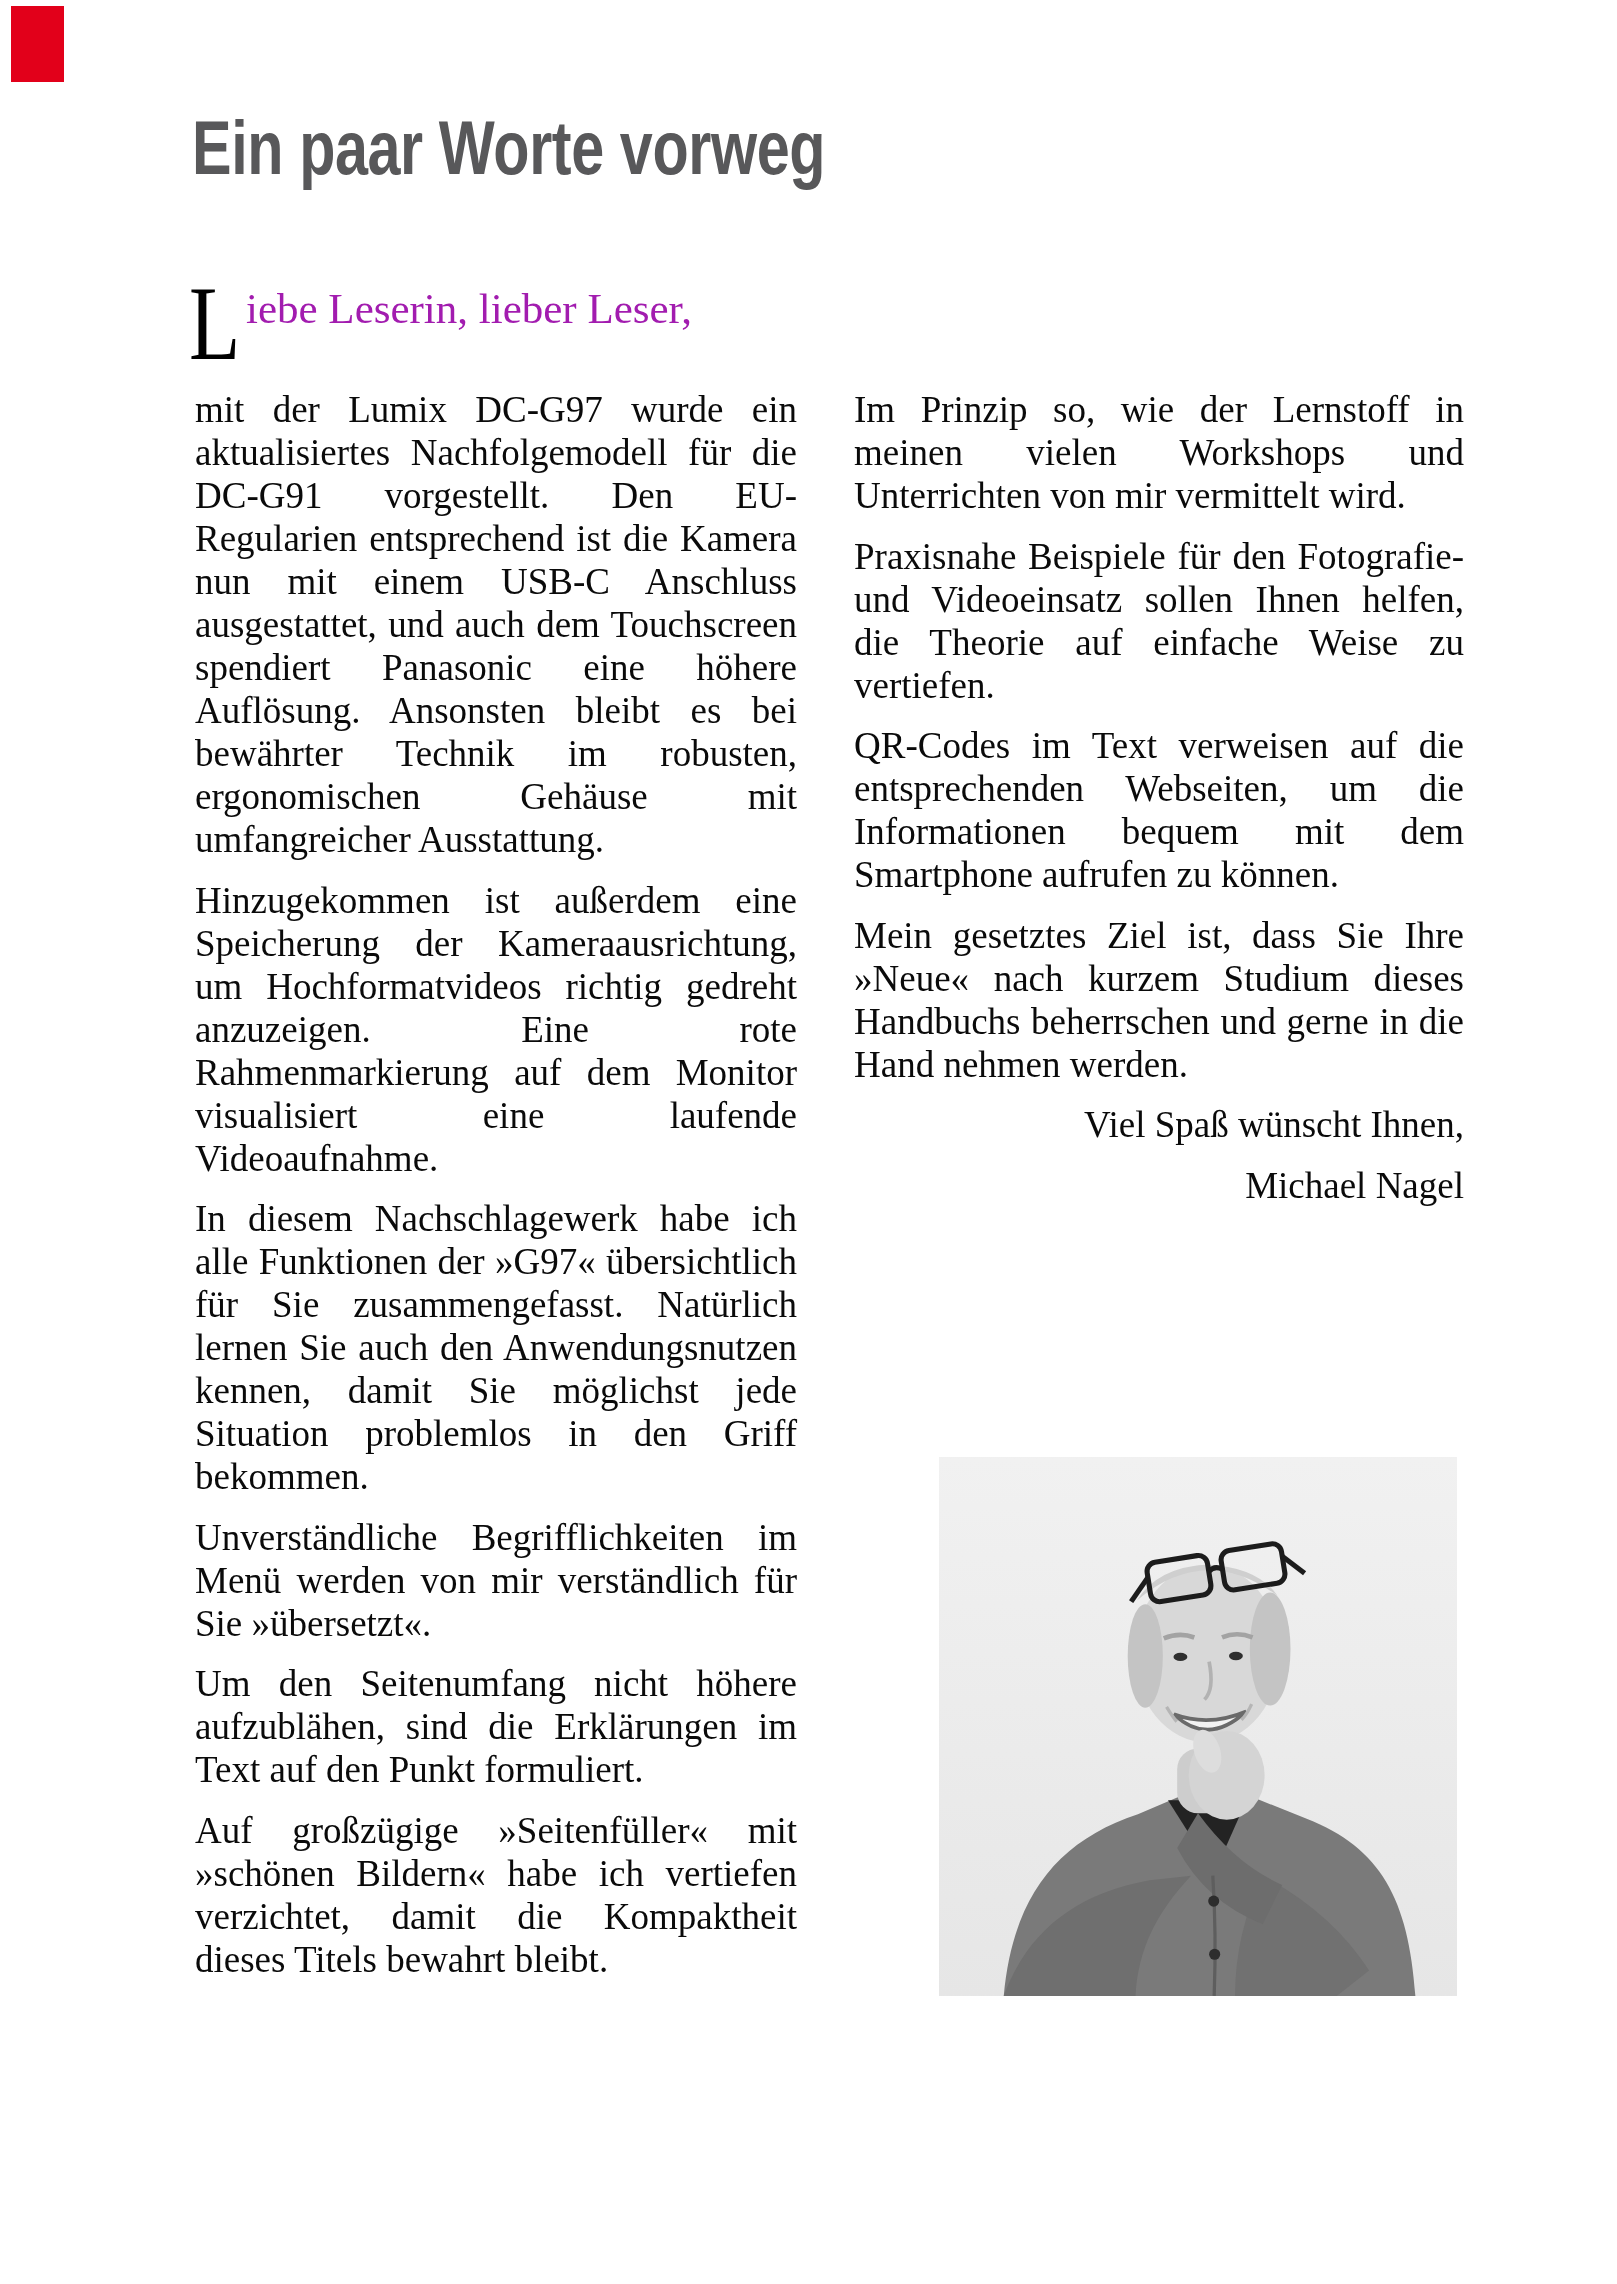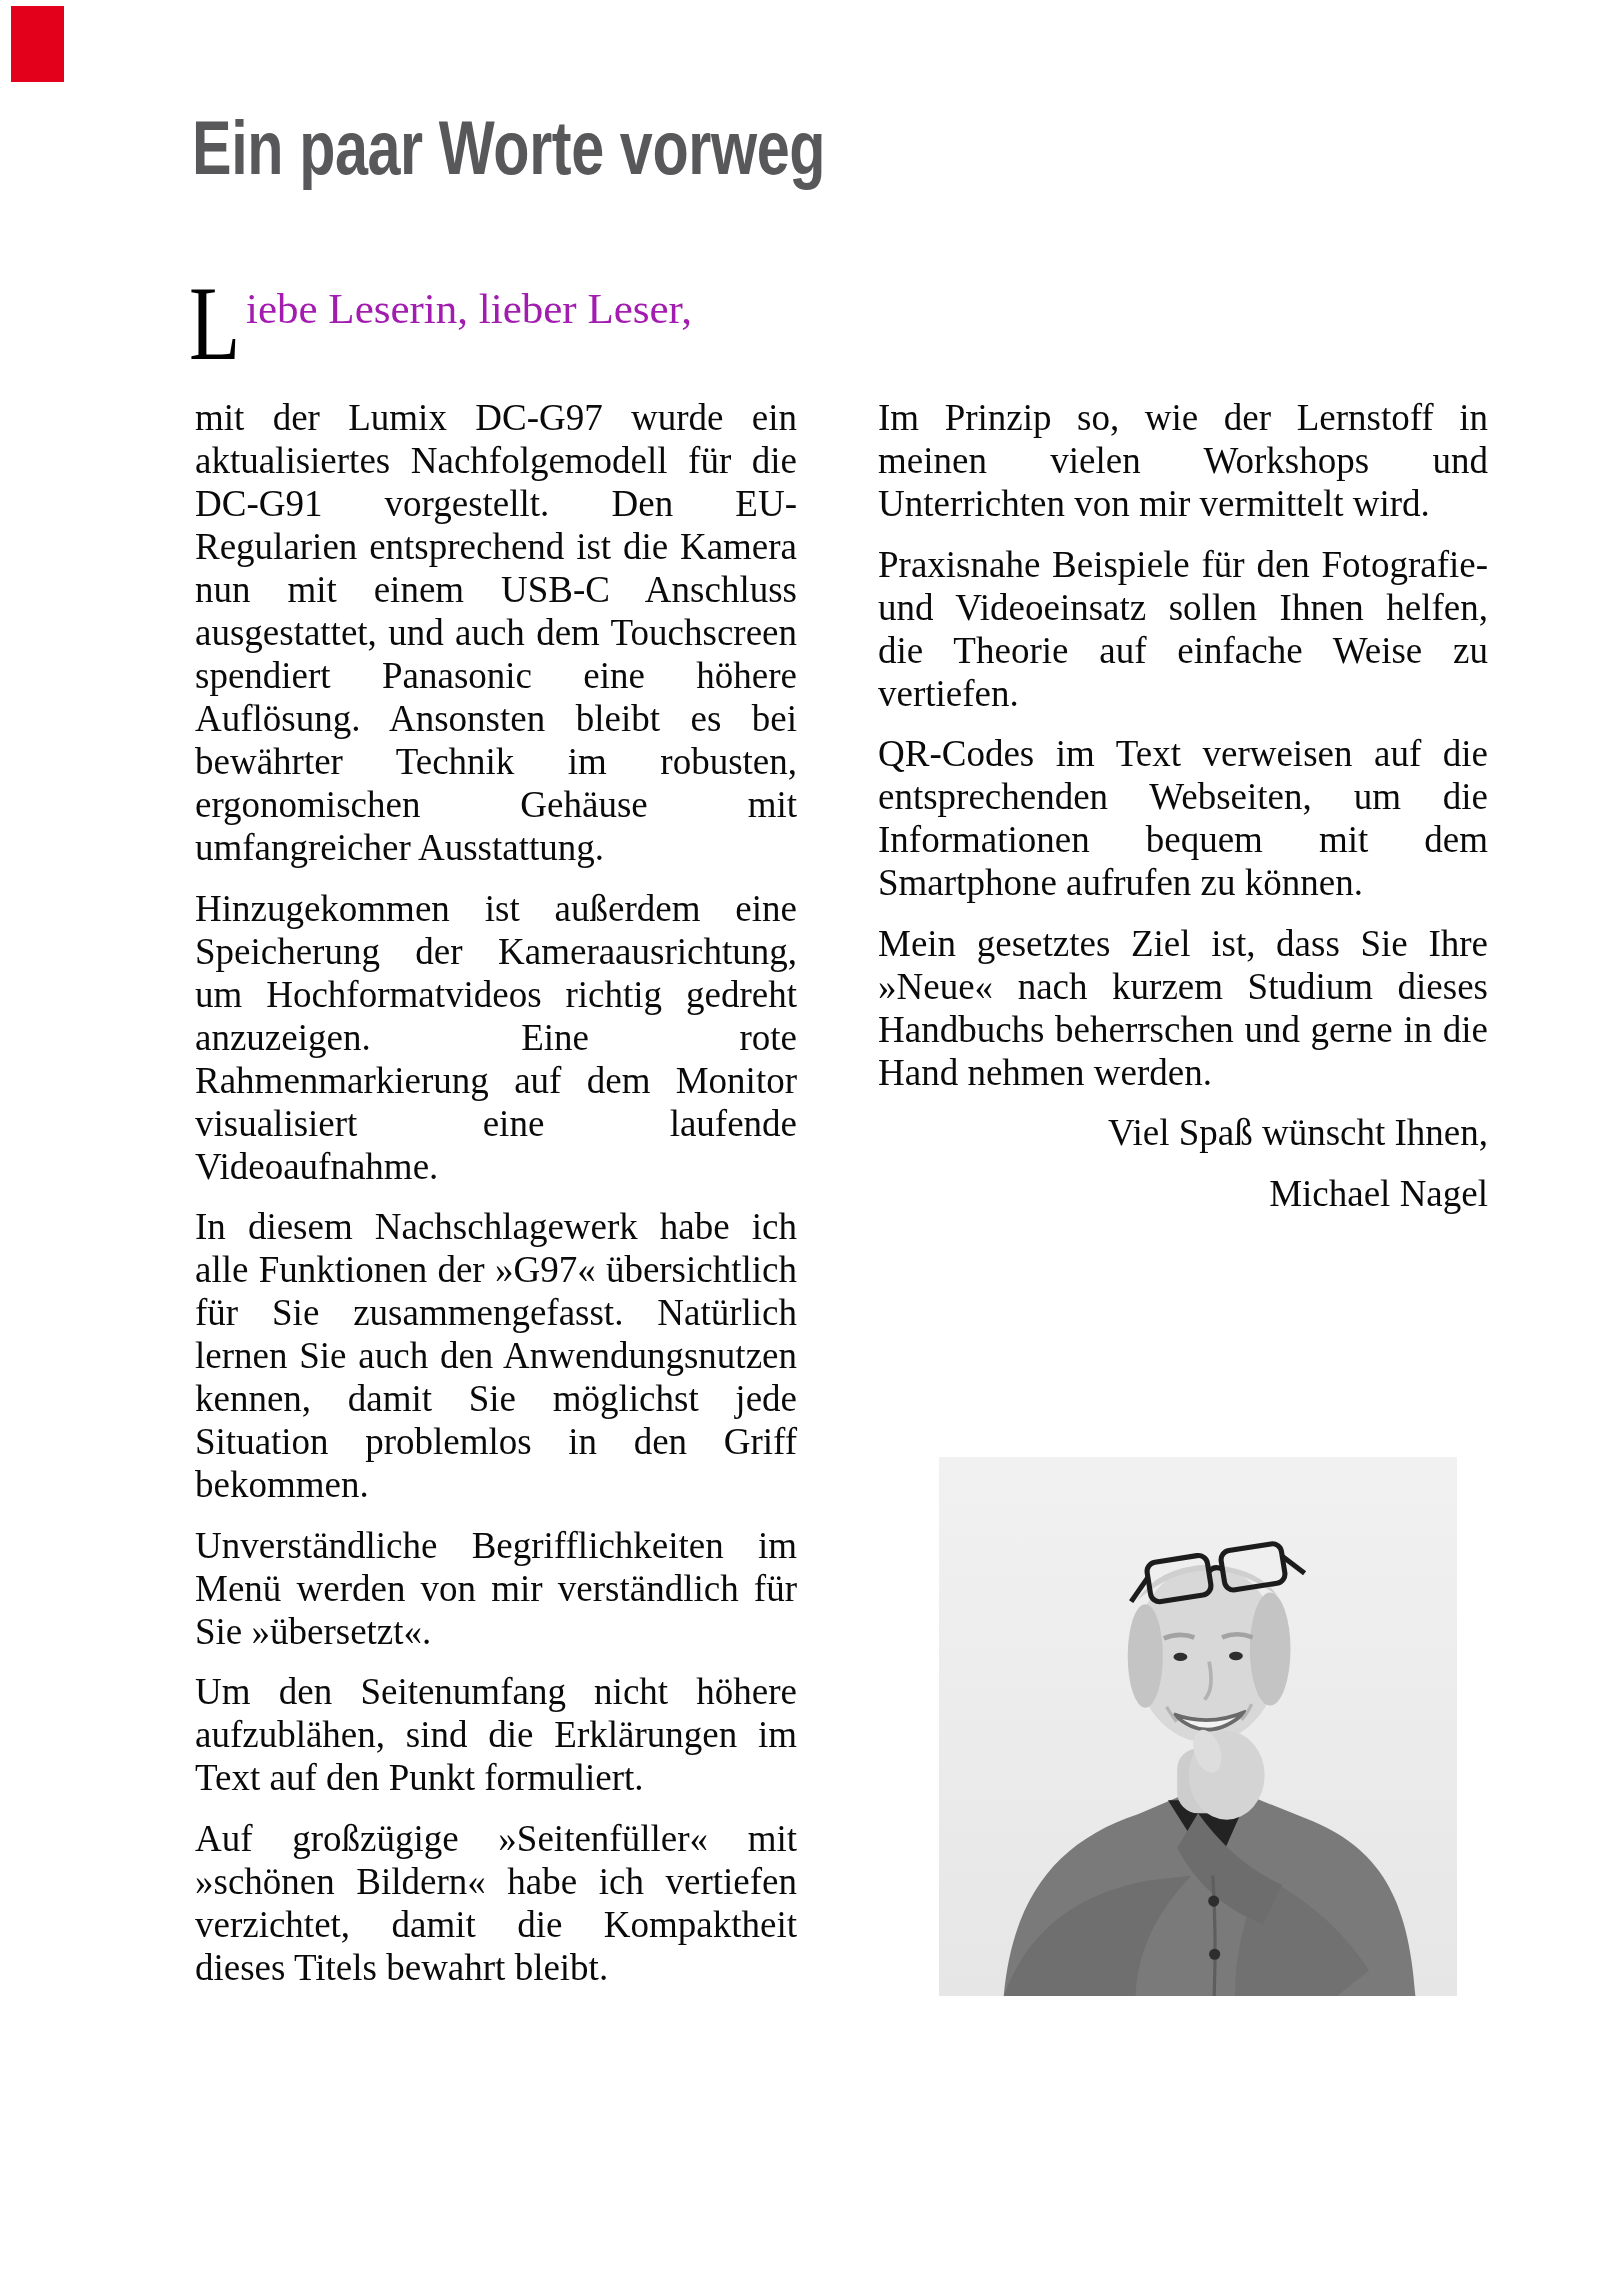--- a/index.html
+++ b/index.html
@@ -41,27 +41,27 @@
   .greeting {
     position:absolute;
     left:246px; top:285px;
     font-size:43px;
     line-height:1.1;
     white-space:nowrap;
     color:#a21caf;
   }
   .col {
     position:absolute;
-    top:396px;
+    top:388px;
     font-size:37px;
     line-height:43px;
     text-align:justify;
   }
   .col1 { left:195px;  width:602px; }
-  .col2 { left:854px; width:610px;margin-left:24px; }
+  .col2 { left:854px; width:610px; }
   .col p { margin:0 0 17.6px 0; hyphens:auto; -webkit-hyphens:auto; }
   .col p.closing, .col p.signature { text-align:right; }
   .photo {
     position:absolute;
     left:939px; top:1457px;
     width:518px; height:539px;
     background:#ececec;
   }
   .photo svg { display:block; width:100%; height:100%; }
 </style>

